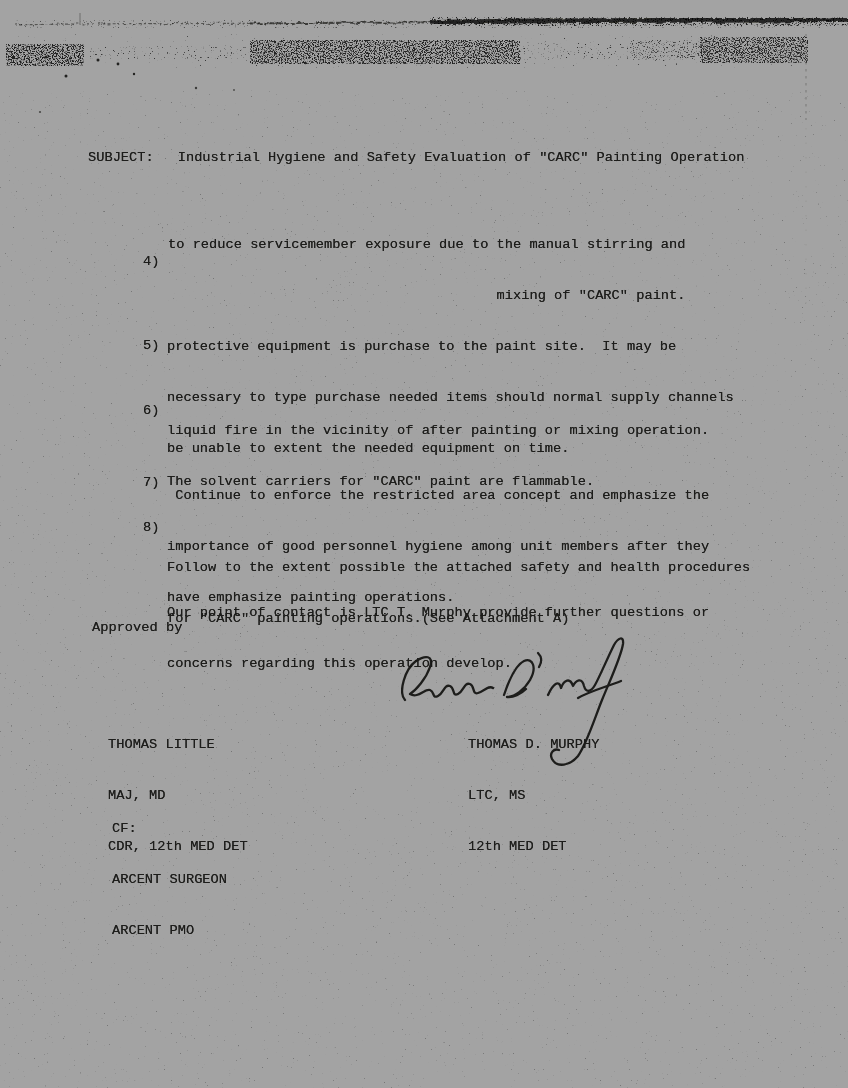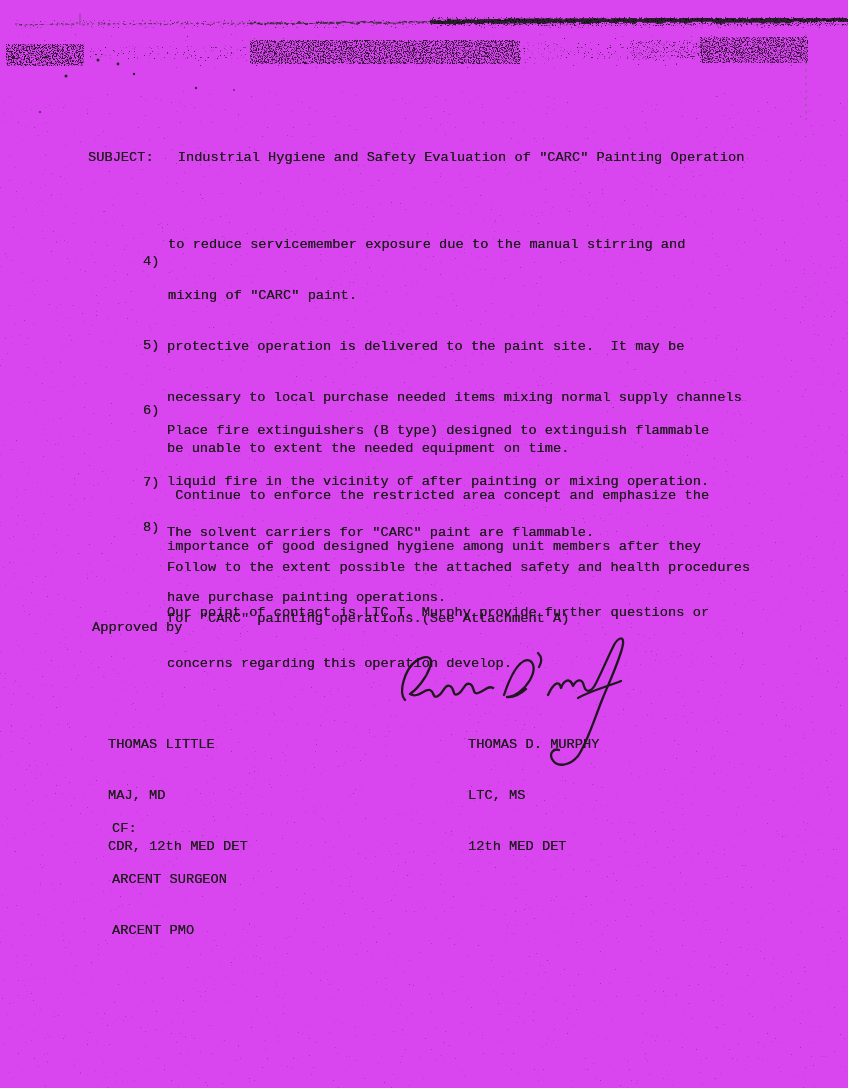--- a/index.html
+++ b/index.html
@@ -5,21 +5,21 @@
   html, body { margin: 0; padding: 0; }
   body {
     width: 848px; height: 1088px;
     background: #ffffff;
     overflow: hidden;
     position: relative;
     font-family: "Liberation Mono", "DejaVu Sans Mono", monospace;
   }
   #page {
     position: absolute; inset: 0;
-    background: #d946ef;
+    background: #a3a3a3;
   }
   .tw {
     position: absolute;
     font-family: "Liberation Mono", "DejaVu Sans Mono", monospace;
     font-size: 13.7px;
     line-height: 17px;
     color: #1d1d1b;
     text-shadow: 0 0 0.6px rgba(20,20,18,0.8);
     white-space: pre;
   }
@@ -108,49 +108,48 @@
 
   <svg id="dust-layer" class="overlay" width="848" height="1088" viewBox="0 0 848 1088">
     <rect x="0" y="90" width="848" height="998" fill="#3a3a38" filter="url(#specksDust)" opacity="0.5"></rect>
   </svg>
 
   <div class="tw subject-row" style="left:88px; top:149px;">
     <span class="subject-label">SUBJECT:</span>
     <span class="subject-text">Industrial Hygiene and Safety Evaluation of "CARC" Painting Operation</span>
   </div>
 
-  <div class="tw" style="left:168px; top:202px;">
+  <div class="tw" style="left:168px; top:202px;text-align:right;">
     <div class="tline">to reduce servicemember exposure due to the manual stirring and</div>
     <div class="tline">mixing of "CARC" paint.</div>
   </div>
 
   <div class="tw item" style="left:143px; top:253px;">
     <span class="item-num">4)</span>
     <div class="item-lines">
-      <div class="tline">protective operation is delivered to the paint site.  It may be</div>
-      <div class="tline">necessary to local purchase needed items mixing normal supply channels</div>
+      <div class="tline">protective equipment is purchase to the paint site.  It may be</div>
+      <div class="tline">necessary to type purchase needed items should normal supply channels</div>
       <div class="tline">be unable to extent the needed equipment on time.</div>
     </div>
   </div>
 
   <div class="tw item" style="left:143px; top:337px;">
     <span class="item-num">5)</span>
     <div class="item-lines">
-      <div class="tline">Place fire extinguishers (B type) designed to extinguish flammable</div>
       <div class="tline">liquid fire in the vicinity of after painting or mixing operation.</div>
       <div class="tline">The solvent carriers for "CARC" paint are flammable.</div>
     </div>
   </div>
 
   <div class="tw item" style="left:143px; top:402px;">
     <span class="item-num">6)</span>
     <div class="item-lines">
       <div class="tline"> Continue to enforce the restricted area concept and emphasize the</div>
-      <div class="tline">importance of good designed hygiene among unit members after they</div>
-      <div class="tline">have purchase painting operations.</div>
+      <div class="tline">importance of good personnel hygiene among unit members after they</div>
+      <div class="tline">have emphasize painting operations.</div>
     </div>
   </div>
 
   <div class="tw item" style="left:143px; top:474px;">
     <span class="item-num">7)</span>
     <div class="item-lines">
       <div class="tline">Follow to the extent possible the attached safety and health procedures</div>
       <div class="tline">for "CARC" painting operations.(See Attachment A)</div>
     </div>
   </div>

